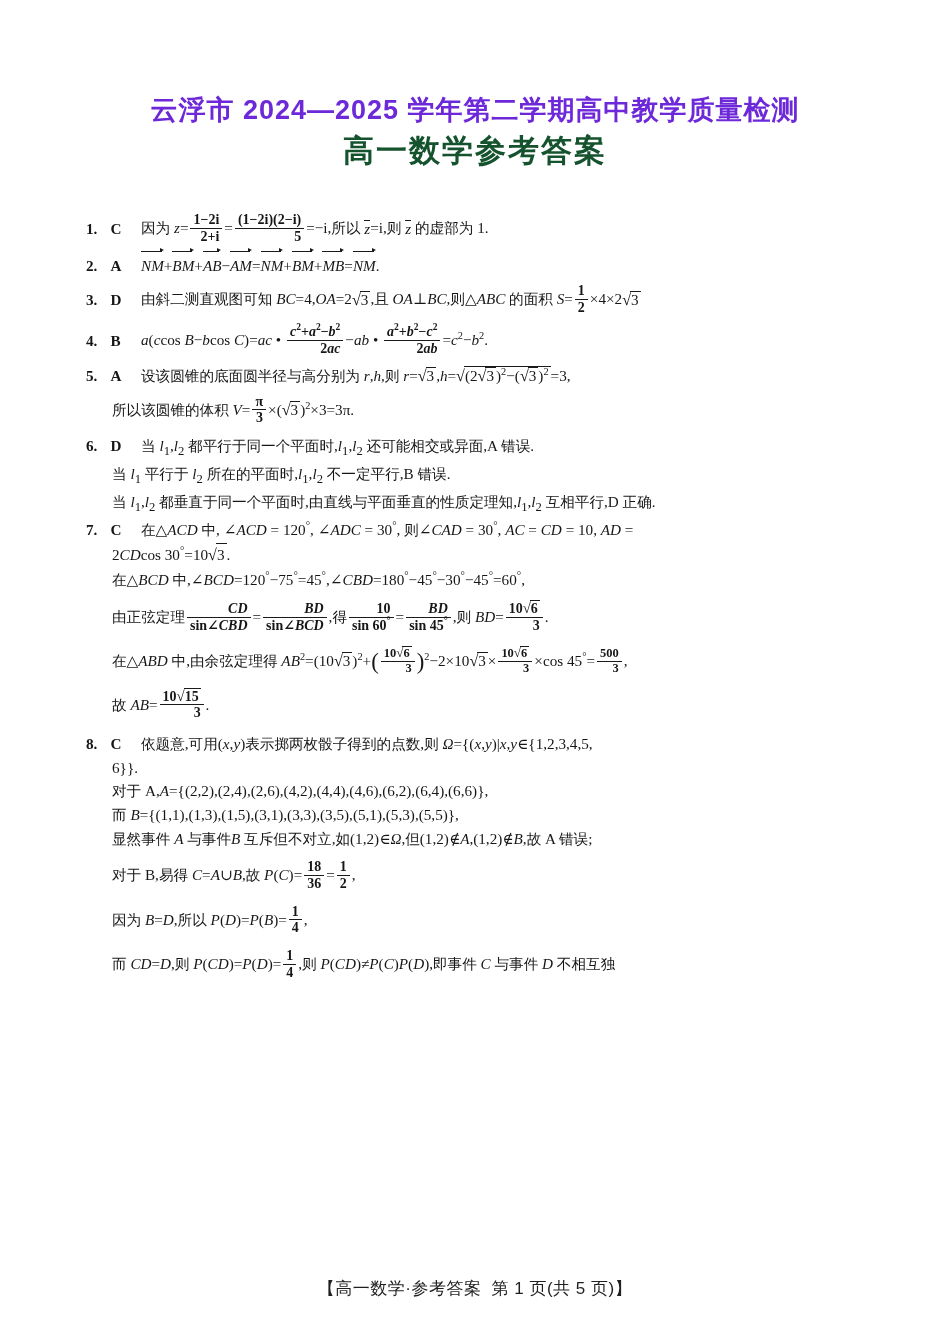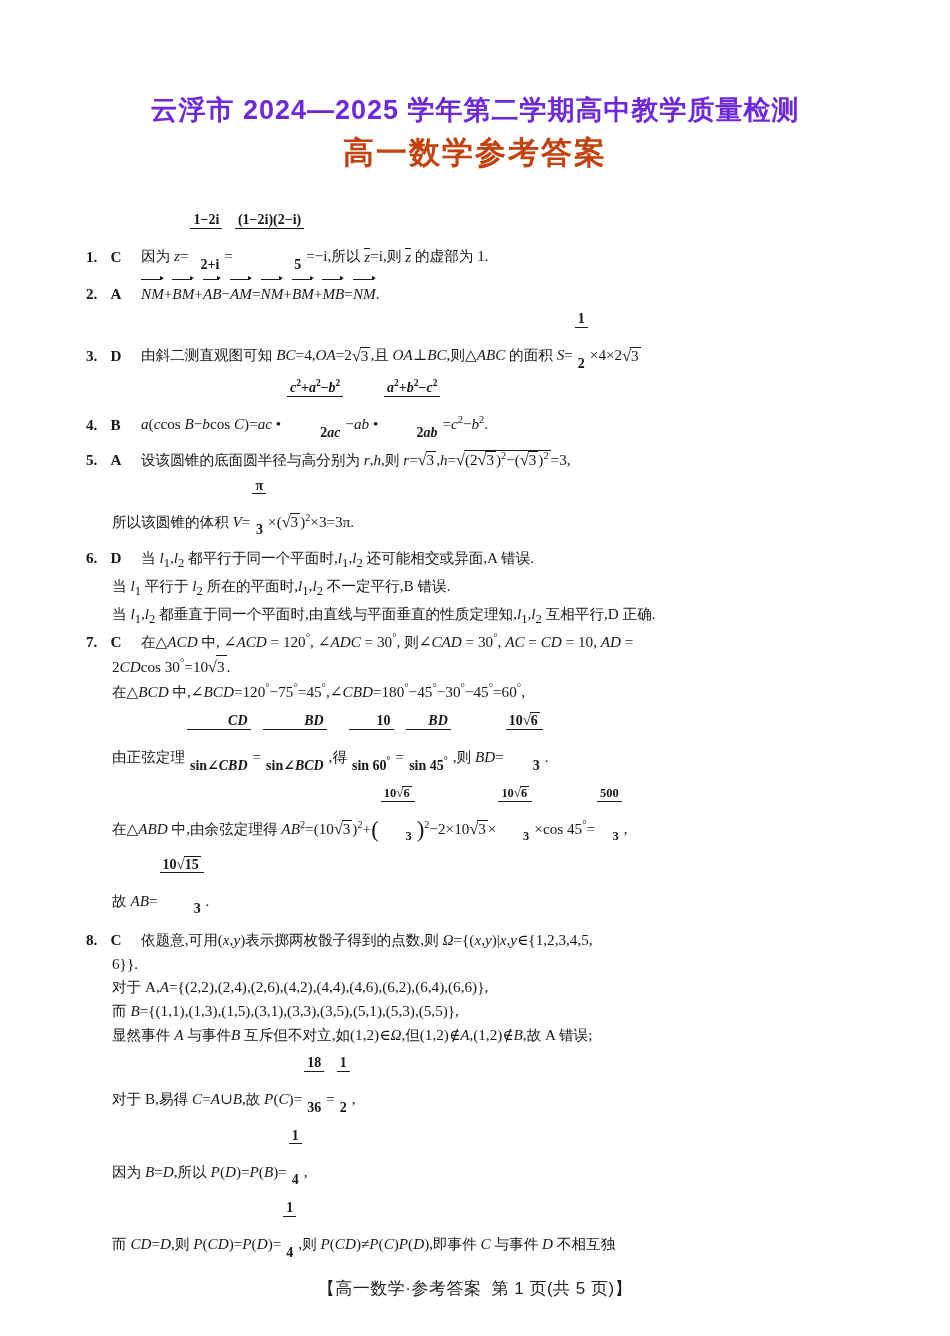--- a/index.html
+++ b/index.html
@@ -24,25 +24,25 @@
   }
   .title-line1 {
     font-family: "Liberation Sans", "DejaVu Sans", sans-serif;
     font-weight: bold;
     font-size: 27px;
     letter-spacing: 1px;
     color: #6d28d9;
     line-height: 1.35;
   }
   .title-line2 {
-    font-family: Liberation Serif, serif;
+    font-family: Liberation Mono, monospace;
     font-weight: bold;
     font-size: 31px;
     letter-spacing: 2px;
-    color: #c2410c;
+    color: #14532d;
     line-height: 1.35;
     margin-top: 4px;
   }
 
   
   .body {
     margin: 38px 78px 0 86px;
     width: 786px;
   }
   .answer {
@@ -76,21 +76,21 @@
   .frac {
     display: inline-block;
     vertical-align: -0.52em;
     text-align: right;
     font-size: 0.92em;
     margin: 0 2px;
     line-height: 1.12;
     font-weight: bold;
   }
   .frac > .num { display: block; padding: 0 3px; border-bottom: 1.1px solid #1a1a1a; }
-  .frac > .den { display: block; padding: 0 3px; margin-top: 28px; }
+  .frac > .den { display: block; padding: 0 3px; }
 
   .frac.sm { font-size: 0.82em; vertical-align: -0.48em; }
 
   
   .sqrt { display: inline-block; white-space: nowrap; }
   .sqrt > .rad { font-size: 1.06em; }
   .sqrt > .rgd {
     display: inline-block;
     border-top: 1.1px solid #1a1a1a;
     padding: 0 2px 0 1px;

